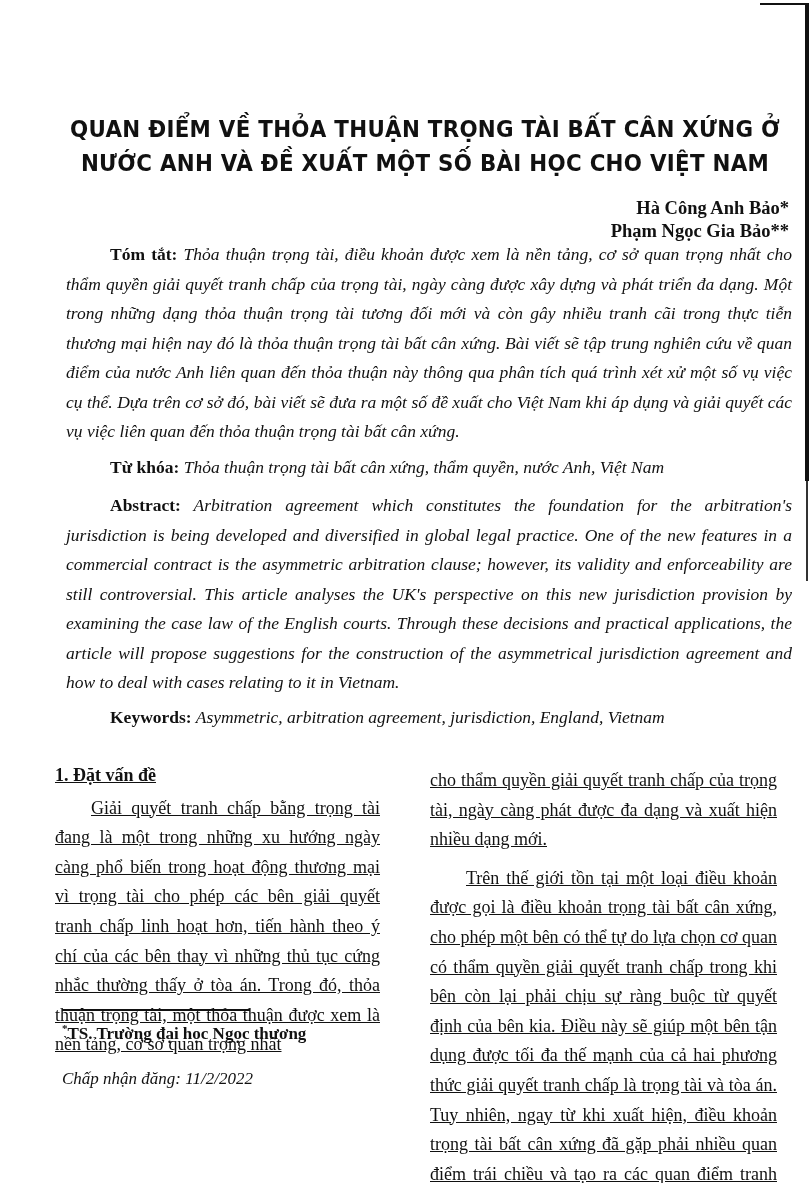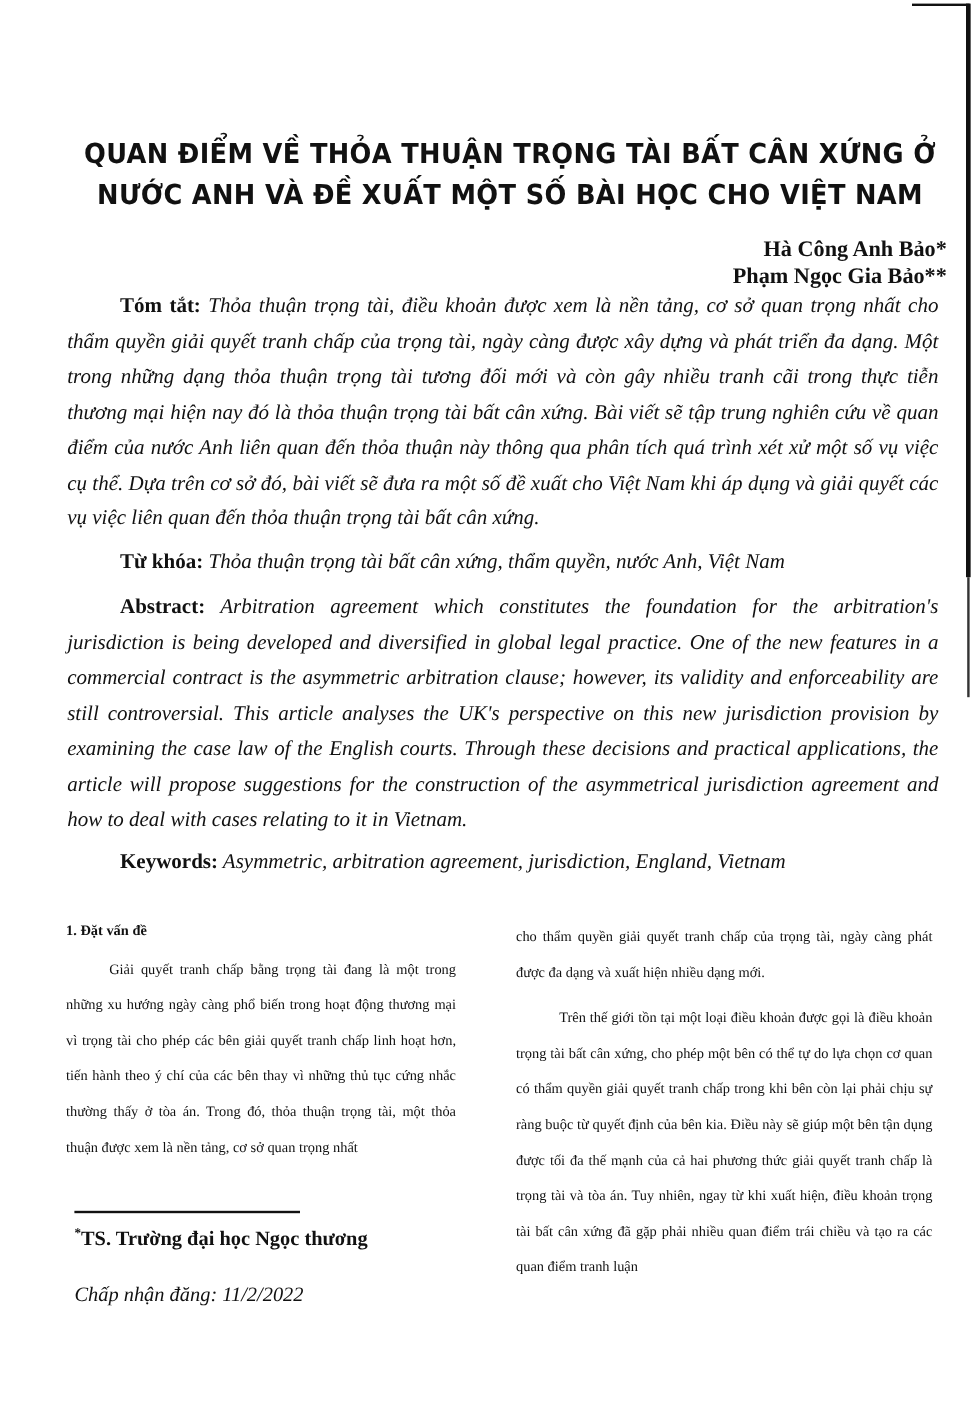--- a/index.html
+++ b/index.html
@@ -6,30 +6,30 @@
     body { width: 809px; height: 1183px; position: relative; overflow: hidden; color: #111; font-family: "Liberation Serif", serif; }
     .edge-top { position: absolute; left: 760px; top: 3px; width: 48px; height: 2px; background: #111; }
     .edge-right { position: absolute; left: 805px; top: 3px; width: 4px; height: 478px; background: #111; }
     .edge-right2 { position: absolute; left: 806px; top: 481px; width: 2px; height: 100px; background: #333; }
 
     .title { position: absolute; left: 40px; width: 770px; top: 112px; text-align: center; font-family: "DejaVu Sans", sans-serif; font-weight: bold; font-size: 23px; line-height: 34px; letter-spacing: 0.3px; transform: scaleX(0.93); transform-origin: center top; }
     .title div { white-space: nowrap; }
 
     .authors { position: absolute; right: 20px; top: 197px; text-align: right; font-weight: bold; font-size: 18.5px; line-height: 23px; }
 
-    .abs { position: absolute; left: 56px; width: 726px; font-size: 17.5px; line-height: 29.5px; text-align: justify; }
+    .abs { position: absolute; left: 66px; width: 726px; font-size: 17.5px; line-height: 29.5px; text-align: justify; }
     .abs .lbl { font-weight: bold; font-style: normal; }
     .abs .txt { font-style: italic; }
     .indent { text-indent: 44px; }
     .abs-vi { top: 240px; }
     .kw-vi { top: 453px; }
     .abs-en { top: 491px; }
     .kw-en { top: 703px; }
 
-    .col { position: absolute; font-size: 12px; line-height: 29.6px; text-align: justify; }
+    .col { position: absolute; font-size: 18px; line-height: 29.6px; text-align: justify; text-decoration: underline; }
     .col-left { left: 55px; width: 325px; top: 761px; }
     .col-right { left: 430px; width: 347px; top: 766px; }
     .heading { font-weight: bold; margin-bottom: 3px; }
     .p { text-indent: 36px; margin: 0; }
     .p-noind { margin: 0; }
     .gap { height: 9px; }
 
     .fn-rule { position: absolute; left: 62px; top: 1009px; width: 188px; height: 2px; background: #111; }
     .footnotes { position: absolute; left: 62px; top: 1017px; font-size: 17px; line-height: 22.5px; }
     .fn-item { font-weight: bold; white-space: nowrap; }

